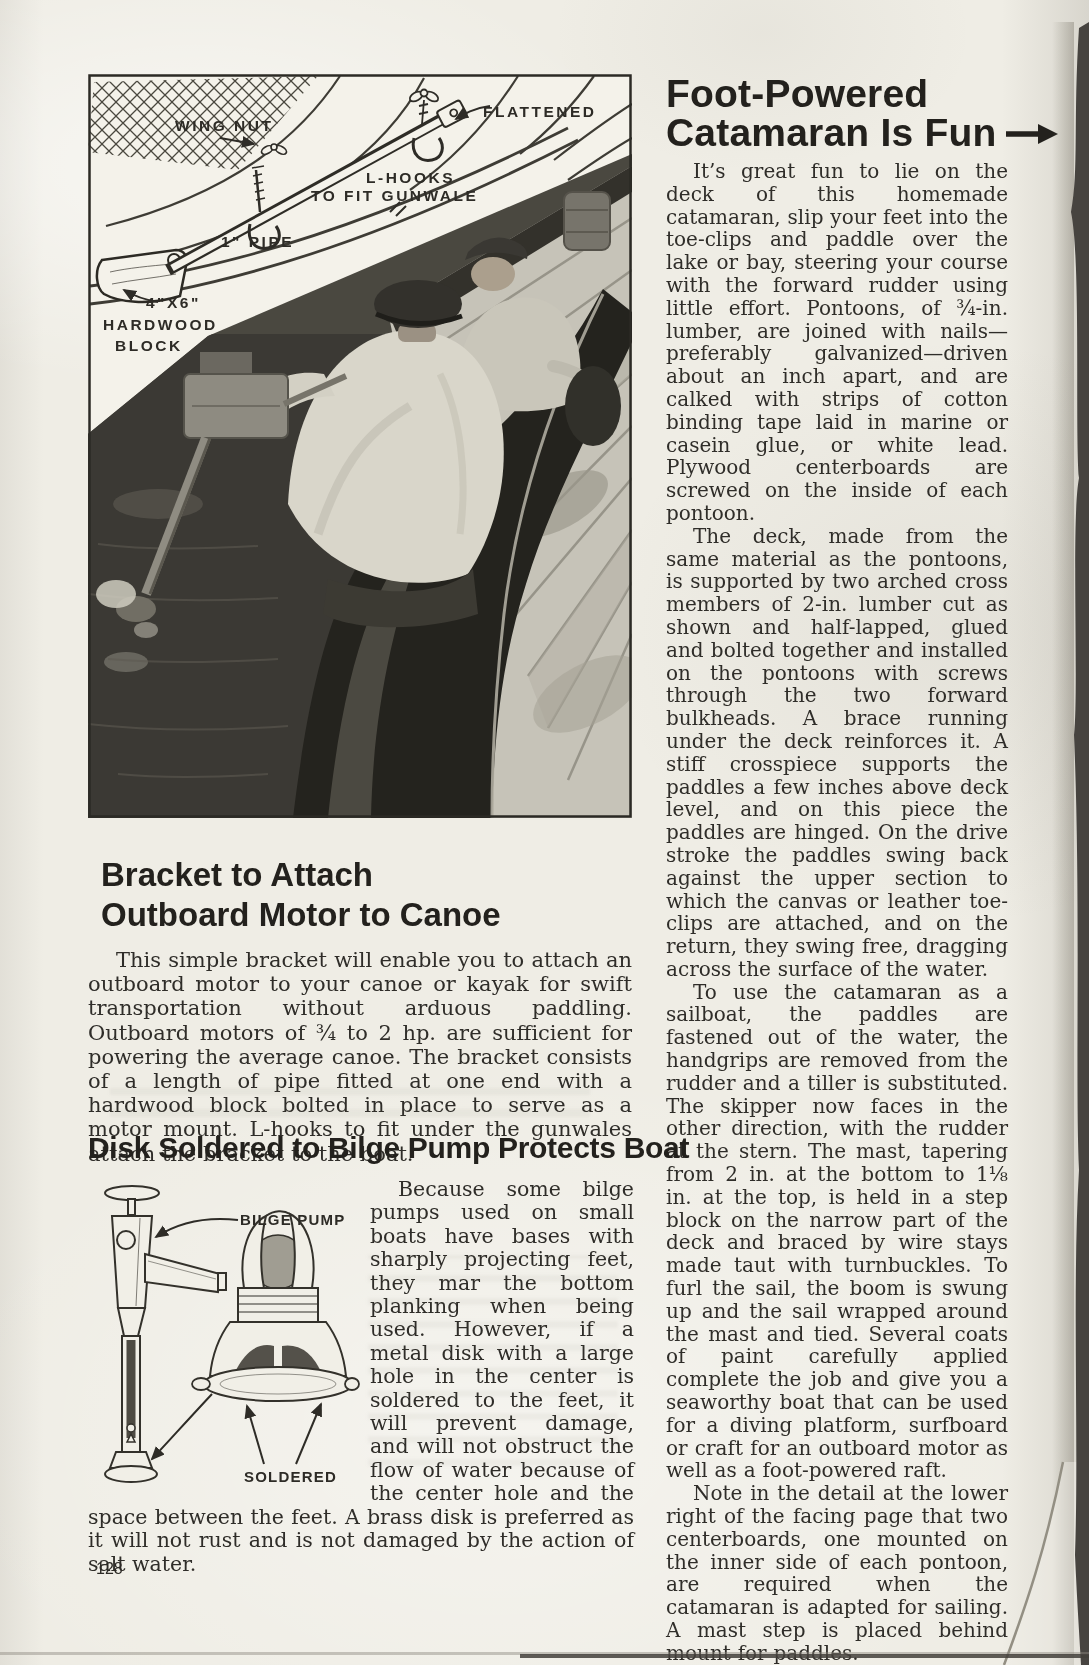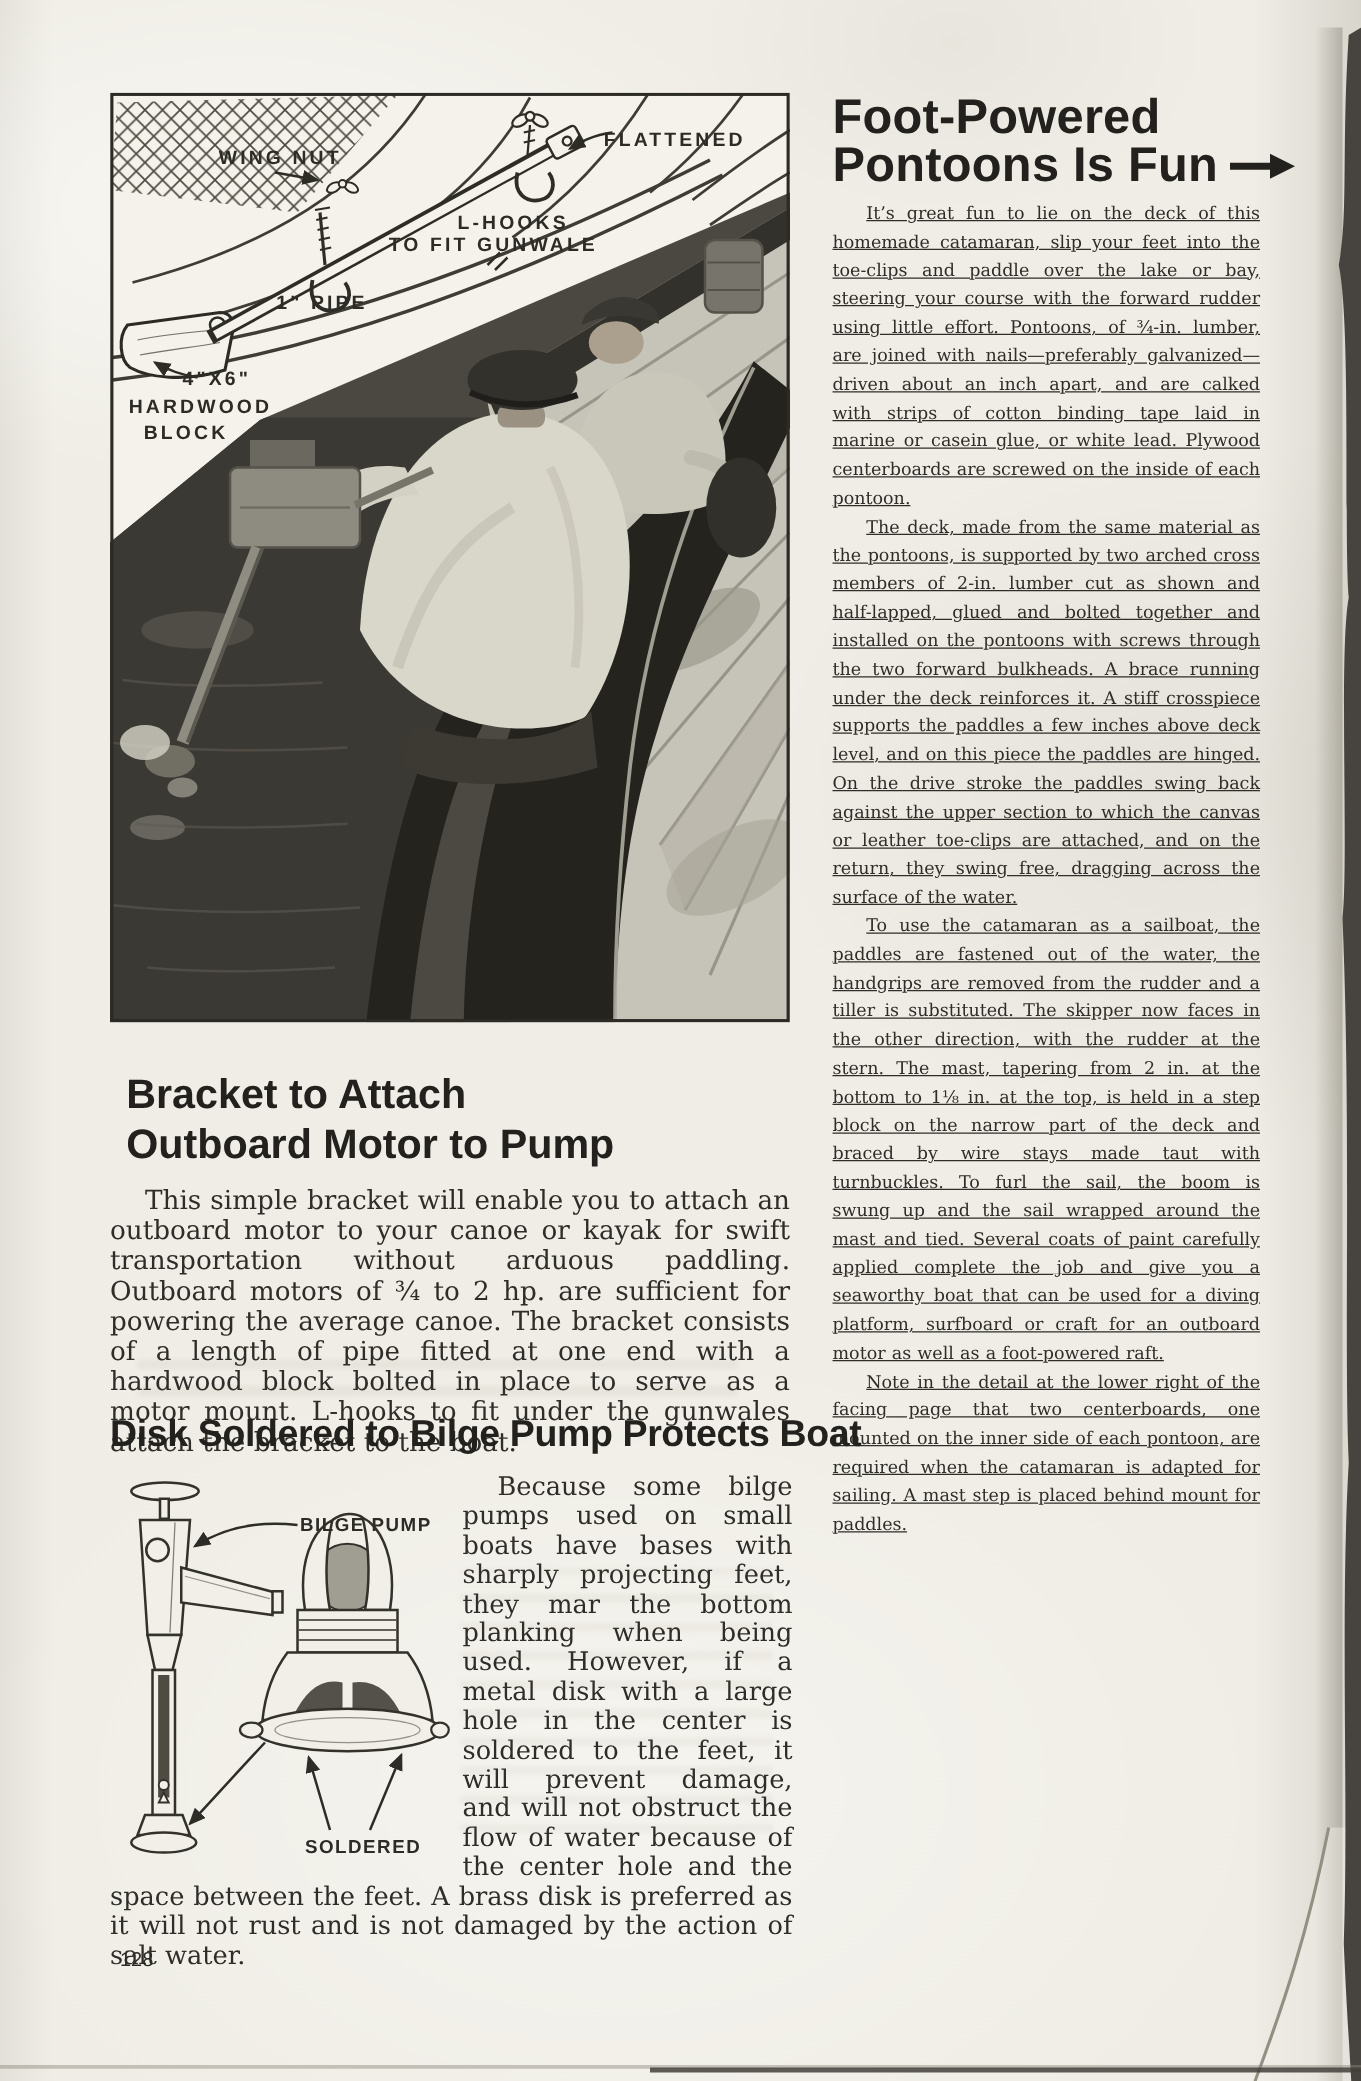--- a/index.html
+++ b/index.html
@@ -22,22 +22,22 @@
   #illo-box{left:88px;top:74px;width:544px;height:604px;text-decoration:underline;}
 
   
   #col-right{left:666px;top:74px;width:342px;}
   #col-right h1{
     margin:0;font-weight:700;font-size:39px;line-height:39px;
     color:#23211d;letter-spacing:.2px;white-space:nowrap;
   }
   #col-right .arrow-wrap{display:inline-block;vertical-align:baseline;margin-left:10px;}
   #col-right p{
-    margin:0;font-size:14px;line-height:22.8px;text-align:justify;
-    text-indent:27px;word-spacing:.5px;text-decoration:underline;
+    margin:0;font-size:20px;line-height:22.8px;text-align:justify;
+    text-indent:27px;word-spacing:.5px;
   }
   #col-right p.first{margin-top:8px;}
 
   
   #col-bracket{left:88px;top:842px;width:544px;}
   #col-bracket h2{
     margin:13px;font-weight:700;font-size:33px;line-height:40px;color:#23211d;
   }
   #col-bracket p{
     margin:6px 0 0 0;font-size:21px;line-height:24.2px;text-align:justify;text-indent:28px;
@@ -223,35 +223,35 @@
         <text class="dlabel" x="27" y="277">BLOCK</text>
       </g>
 
       <rect x="1.5" y="1.5" width="541" height="741" fill="none" stroke="#2b2a25" stroke-width="2.5"></rect>
     </svg>
   </div>
 
   <div id="col-right" class="abs">
     <h1 class="sans">
       <span>Foot-Powered</span><br>
-      <span>Pontoons Is Fun</span><span class="arrow-wrap"><svg width="52" height="24" viewBox="0 0 52 24">
+      <span>Catamaran Is Fun</span><span class="arrow-wrap"><svg width="52" height="24" viewBox="0 0 52 24">
             <path d="M0,12 L36,12" stroke="#23211d" stroke-width="5.5"></path>
             <polygon points="32,2 52,12 32,22" fill="#23211d"></polygon>
           </svg></span>
     </h1>
     <p class="first">It’s great fun to lie on the deck of this homemade catamaran, slip your feet into the toe-clips and paddle over the lake or bay, steering your course with the forward rudder using little effort. Pontoons, of ¾-in. lumber, are joined with nails—preferably galvanized—driven about an inch apart, and are calked with strips of cotton binding tape laid in marine or casein glue, or white lead. Plywood centerboards are screwed on the inside of each pontoon.</p>
     <p>The deck, made from the same material as the pontoons, is supported by two arched cross members of 2-in. lumber cut as shown and half-lapped, glued and bolted together and installed on the pontoons with screws through the two forward bulkheads. A brace running under the deck reinforces it. A stiff crosspiece supports the paddles a few inches above deck level, and on this piece the paddles are hinged. On the drive stroke the paddles swing back against the upper section to which the canvas or leather toe-clips are attached, and on the return, they swing free, dragging across the surface of the water.</p>
     <p>To use the catamaran as a sailboat, the paddles are fastened out of the water, the handgrips are removed from the rudder and a tiller is substituted. The skipper now faces in the other direction, with the rudder at the stern. The mast, tapering from 2 in. at the bottom to 1⅛ in. at the top, is held in a step block on the narrow part of the deck and braced by wire stays made taut with turnbuckles. To furl the sail, the boom is swung up and the sail wrapped around the mast and tied. Several coats of paint carefully applied complete the job and give you a seaworthy boat that can be used for a diving platform, surfboard or craft for an outboard motor as well as a foot-powered raft.</p>
     <p>Note in the detail at the lower right of the facing page that two centerboards, one mounted on the inner side of each pontoon, are required when the catamaran is adapted for sailing. A mast step is placed behind mount for paddles.</p>
   </div>
 
   <div id="col-bracket" class="abs">
     <h2 class="sans">
       <span>Bracket to Attach</span><br>
-      <span>Outboard Motor to Pump</span>
+      <span>Outboard Motor to Canoe</span>
     </h2>
     <p>This simple bracket will enable you to attach an outboard motor to your canoe or kayak for swift transportation without arduous paddling. Outboard motors of ¾ to 2 hp. are sufficient for powering the average canoe. The bracket consists of a length of pipe fitted at one end with a hardwood block bolted in place to serve as a motor mount. L-hooks to fit under the gunwales attach the bracket to the boat.</p>
   </div>
 
   <div id="col-disk" class="abs">
     <h2 class="sans">Disk Soldered to Bilge Pump Protects Boat</h2>
     <div id="pump-illo">
       <svg width="272" height="312" viewBox="0 0 272 312">
         <defs>
           <marker id="ah2" markerWidth="8" markerHeight="8" refX="6" refY="3" orient="auto">

